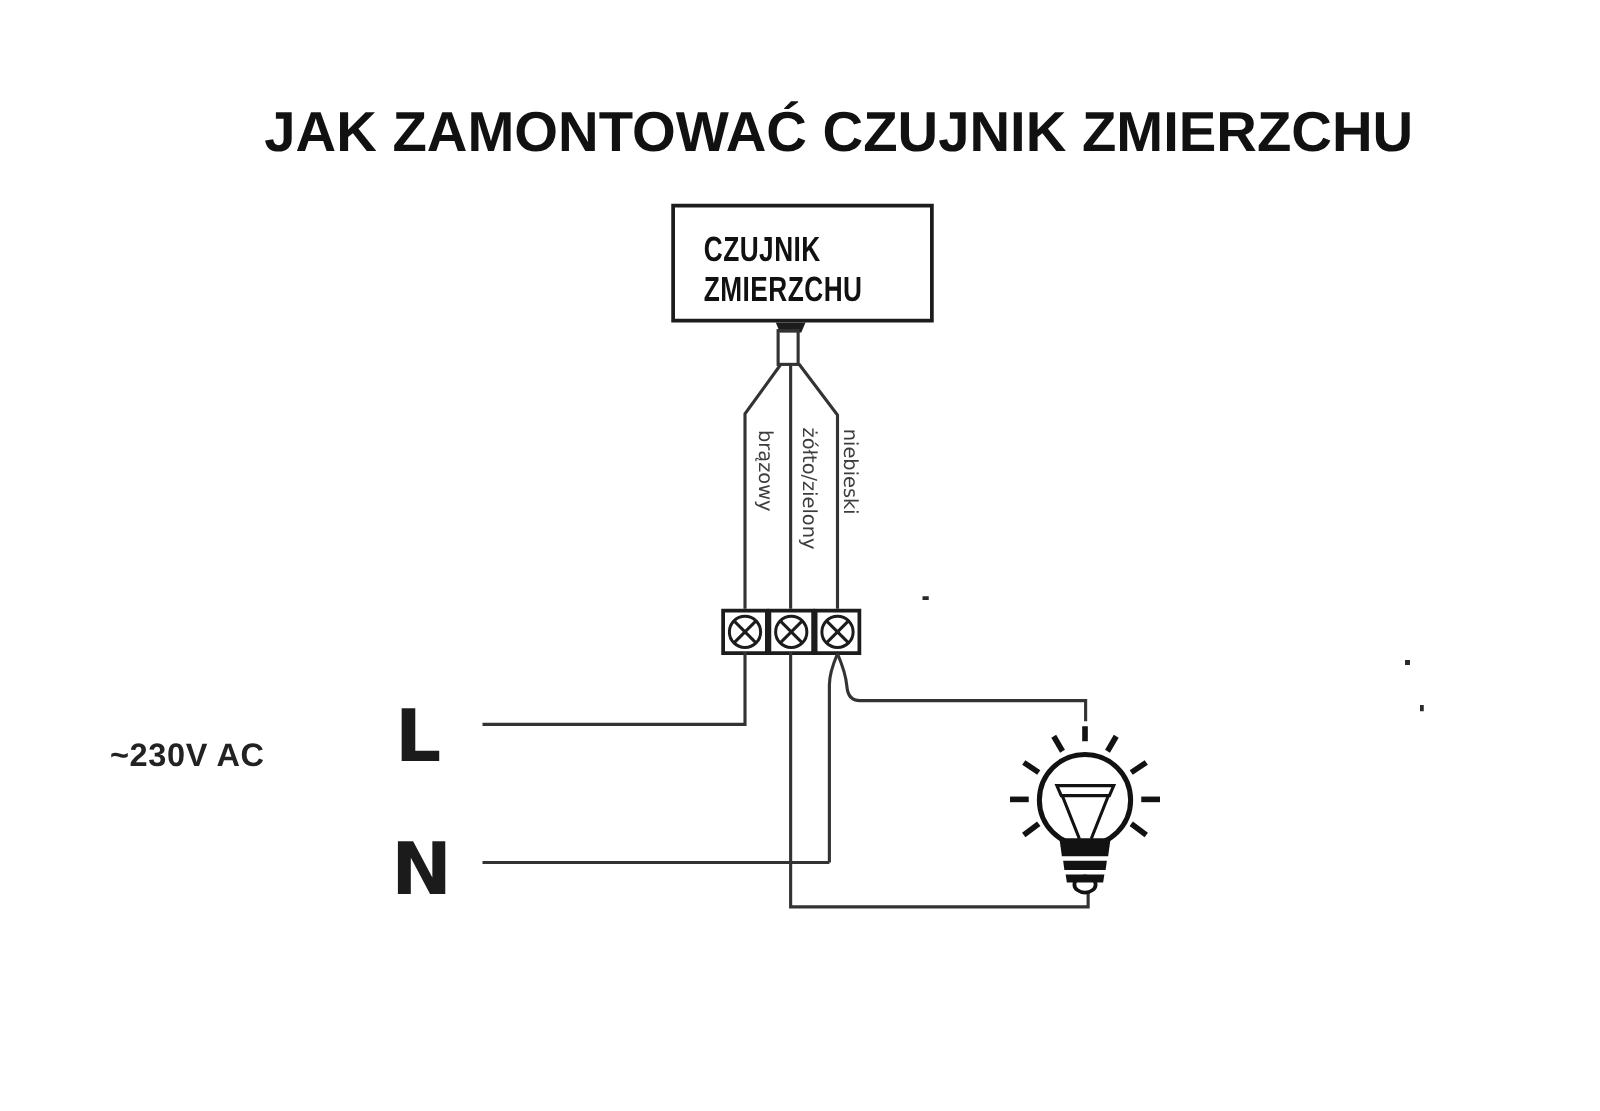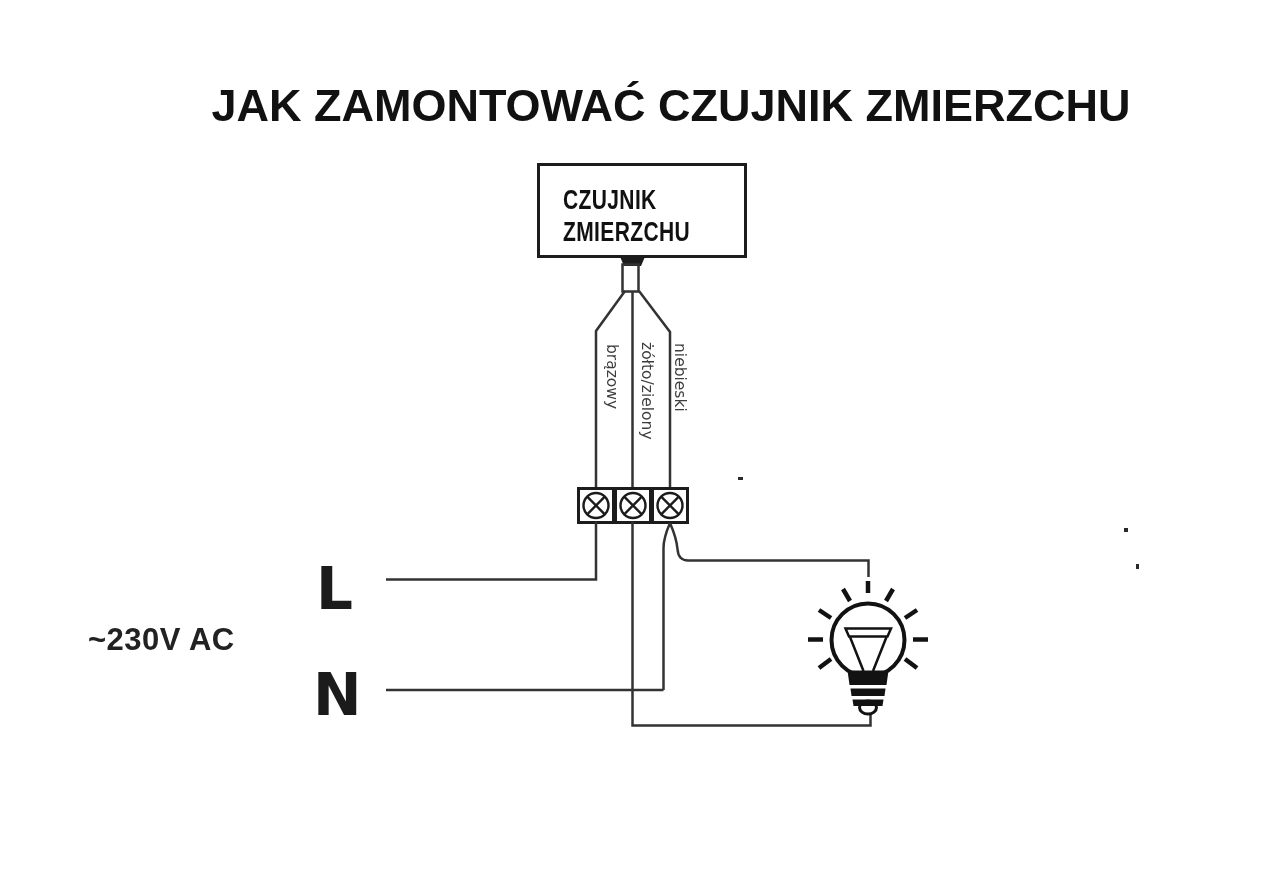--- a/index.html
+++ b/index.html
@@ -26,22 +26,22 @@
   .wire-label{
     position:absolute;font-family:"DejaVu Sans",sans-serif;
     font-size:15.5px;color:var(--label,#3d3d3d);white-space:nowrap;
     transform:rotate(90deg);transform-origin:0 0;line-height:20px;
   }
   .big-letter{
     position:absolute;font-family:"DejaVu Sans",sans-serif;
     font-size:58px;font-weight:bold;color:#1b1b1b;line-height:58px;
   }
   #voltage{
-    position:absolute;left:88px;top:622px;
-    font-size:31px;font-weight:bold;color:#222;line-height:36px;
+    position:absolute;left:88px;top:586px;
+    font-size:26px;font-weight:bold;color:#222;line-height:36px;
     letter-spacing:.5px;white-space:nowrap;
   }
   svg{display:block;}
   .ln{stroke:var(--line,#333);stroke-width:2.5;fill:none;}
   .blk{stroke:#1c1c1c;stroke-width:3;fill:#fff;}
   .bulb-stroke{stroke:#121212;fill:none;}
 </style>
 </head>
 <body>
 

